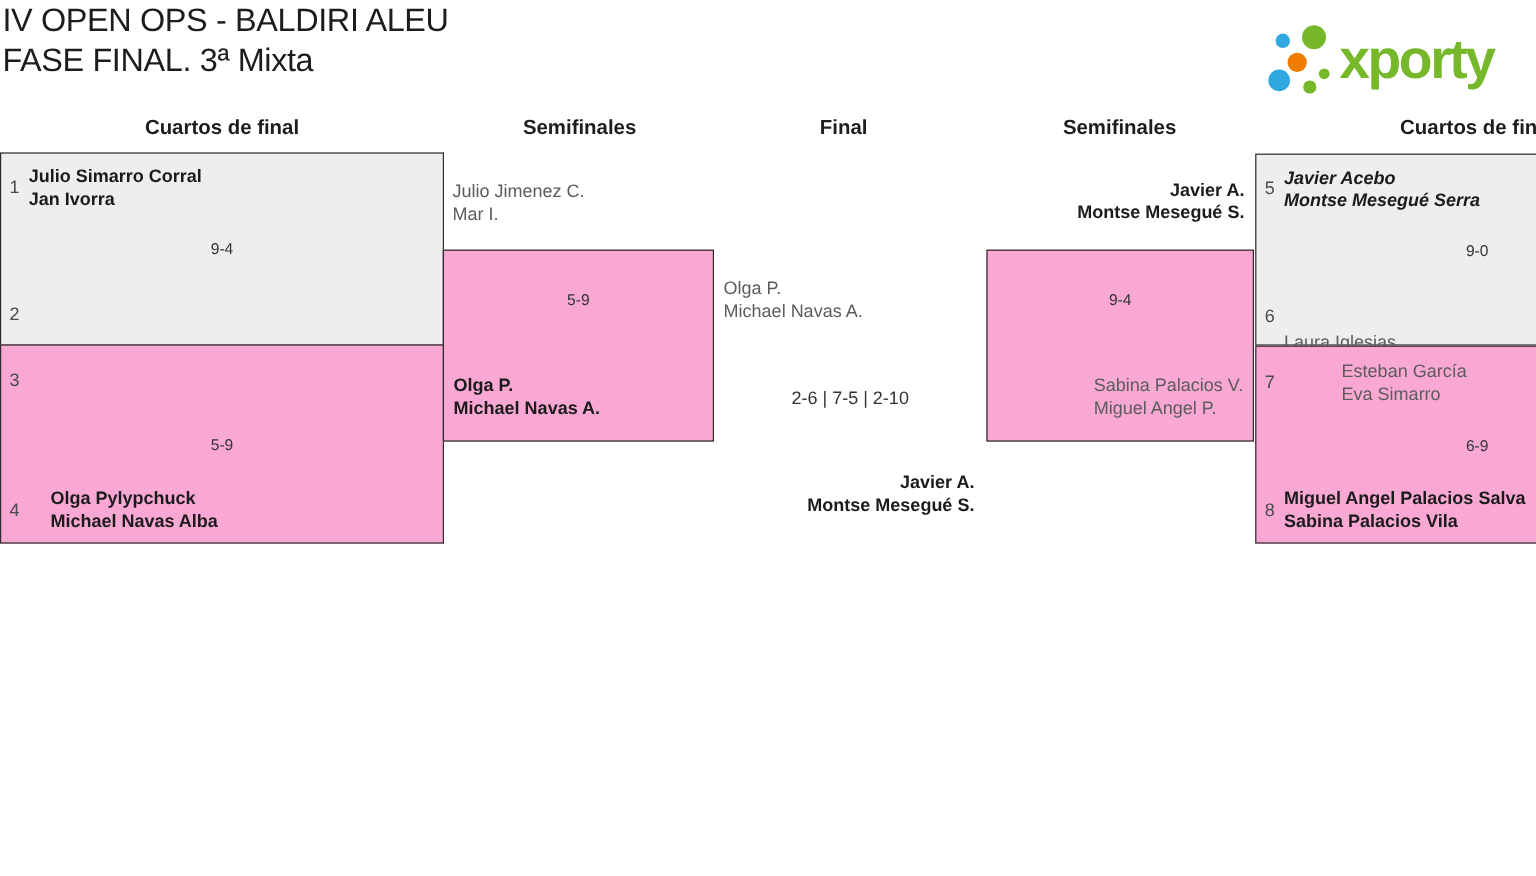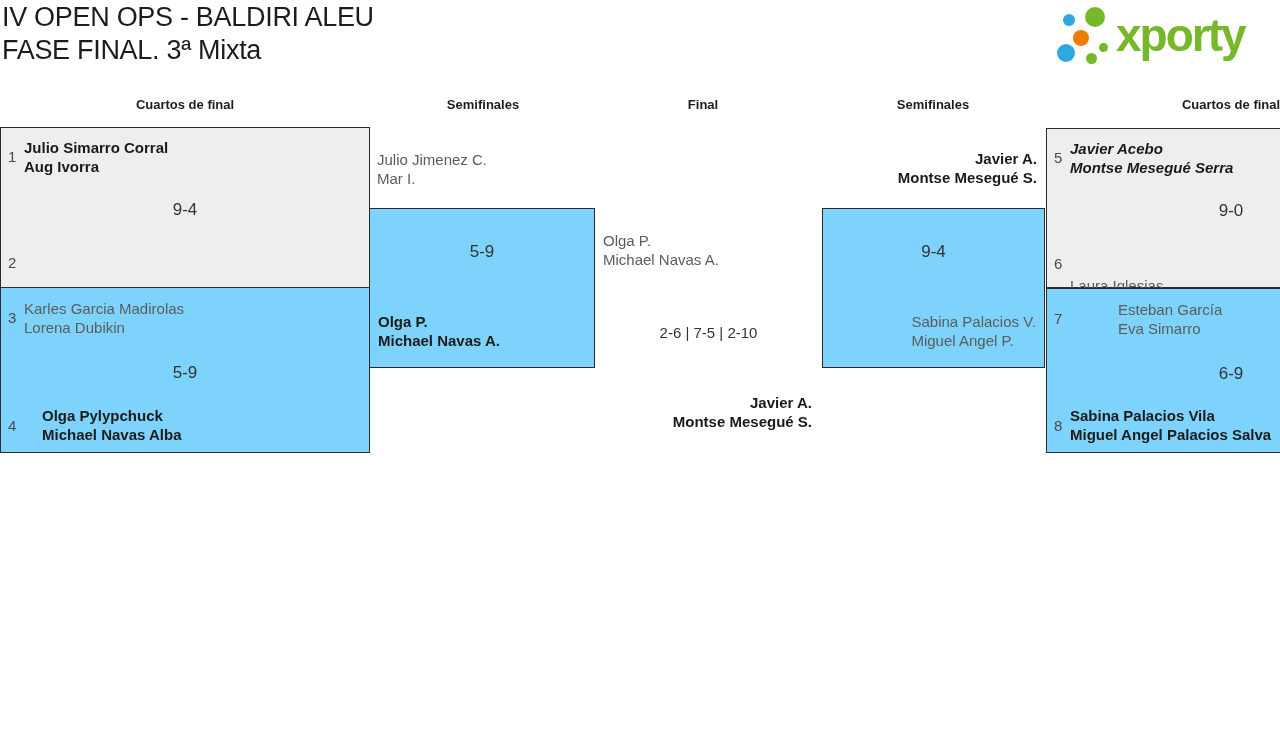--- a/index.html
+++ b/index.html
@@ -5,42 +5,42 @@
   html,body{margin:0;padding:0;}
   body{
     width:1280px;height:730px;position:relative;overflow:hidden;
     background:#ffffff;font-family:"Liberation Sans", sans-serif;
     -webkit-font-smoothing:antialiased;
   }
   
   .title-block{position:absolute;left:2px;top:1px;color:#1c1c1c;}
   .title-line{font-size:27px;font-weight:400;line-height:33px;letter-spacing:-0.3px;white-space:nowrap;}
   
-  .logo{position:absolute;left:1050px;top:0;width:228px;height:72px;}
+  .logo{position:absolute;left:1050px;top:14px;width:228px;height:72px;}
   .dot{position:absolute;border-radius:50%;}
   .dot.green{background:#76b82a;}
   .dot.blue{background:#2fa8e0;}
   .dot.orange{background:#ee7c00;}
   .d1{left:13px;top:14px;width:12px;height:12px;}   
   .d2{left:35px;top:7px;width:20px;height:20px;}    
   .d3{left:23px;top:30px;width:16px;height:16px;}   
   .d4{left:49px;top:43px;width:9px;height:9px;}     
   .d5{left:7px;top:44px;width:18px;height:18px;}    
   .d6{left:36px;top:53px;width:11px;height:11px;}   
   .wordmark{position:absolute;left:66px;top:5px;font-size:46px;font-weight:700;color:#76b82a;letter-spacing:-2px;line-height:60px;}
   
-  .round-header{position:absolute;top:97px;transform:translateX(-50%);font-size:13px;font-weight:700;color:#1d1d1d;white-space:nowrap;}
+  .round-header{position:absolute;top:97px;transform:translateX(-50%);font-size:17px;font-weight:700;color:#1d1d1d;white-space:nowrap;}
   
-  .box{position:absolute;border:1px solid #2b2b2b;background:#7dd3fc;box-sizing:border-box;}
+  .box{position:absolute;border:1px solid #2b2b2b;background:#f9a8d4;box-sizing:border-box;}
   .box.gray{background:#eeeeee;}
   .teams{position:absolute;font-size:15px;line-height:19px;white-space:nowrap;}
   .teams.right{text-align:left;}
   .win{font-weight:700;color:#1b1b1b;}
   .lose{font-weight:400;color:#5c5c5c;}
-  .score{position:absolute;left:0;width:100%;text-align:center;font-size:17px;color:#333333;white-space:nowrap;}
+  .score{position:absolute;left:0;width:100%;text-align:center;font-size:13px;color:#333333;white-space:nowrap;}
   .seed{position:absolute;font-size:15px;color:#4b4b4b;}
   .floating{position:absolute;font-size:15px;line-height:19px;white-space:nowrap;}
 </style>
 </head>
 <body>
 
 <div class="title-block">
   <div class="title-line">IV OPEN OPS - BALDIRI ALEU</div>
   <div class="title-line">FASE FINAL. 3ª Mixta</div>
 </div>
@@ -58,32 +58,28 @@
 <div class="round-header" style="left:185px;">Cuartos de final</div>
 <div class="round-header" style="left:483px;">Semifinales</div>
 <div class="round-header" style="left:703px;">Final</div>
 <div class="round-header" style="left:933px;">Semifinales</div>
 <div class="round-header" style="left:1231px;">Cuartos de final</div>
 
 <div class="box gray" style="left:0;top:127px;width:370px;height:161px;">
   <div class="seed" style="left:7px;top:20px;">1</div>
   <div class="teams win" style="left:23px;top:10px;">
     <div>Julio Simarro Corral</div>
-    <div>Aug Ivorra</div>
+    <div>Jan Ivorra</div>
   </div>
   <div class="score" style="top:72px;">9-4</div>
   <div class="seed" style="left:7px;top:126px;">2</div>
 </div>
 
 <div class="box" style="left:0;top:287px;width:370px;height:166px;">
   <div class="seed" style="left:7px;top:21px;">3</div>
-  <div class="teams lose" style="left:23px;top:11px;">
-    <div>Karles Garcia Madirolas</div>
-    <div>Lorena Dubikin</div>
-  </div>
   <div class="score" style="top:75px;">5-9</div>
   <div class="seed" style="left:7px;top:129px;">4</div>
   <div class="teams win" style="left:41px;top:118px;">
     <div>Olga Pylypchuck</div>
     <div>Michael Navas Alba</div>
   </div>
 </div>
 
 <div class="floating lose" style="left:377px;top:150px;">
   <div>Julio Jimenez C.</div>
@@ -135,16 +131,16 @@
 
 <div class="box" style="left:1046px;top:288px;width:370px;height:165px;">
   <div class="seed" style="left:7px;top:21px;">7</div>
   <div class="teams lose" style="left:23px;top:11px;margin-left:48px;">
     <div>Esteban García</div>
     <div>Eva Simarro</div>
   </div>
   <div class="score" style="top:75px;">6-9</div>
   <div class="seed" style="left:7px;top:128px;">8</div>
   <div class="teams win" style="left:23px;top:117px;">
+    <div>Miguel Angel Palacios Salva</div>
     <div>Sabina Palacios Vila</div>
-    <div>Miguel Angel Palacios Salva</div>
   </div>
 </div>
 
 </body></html>

